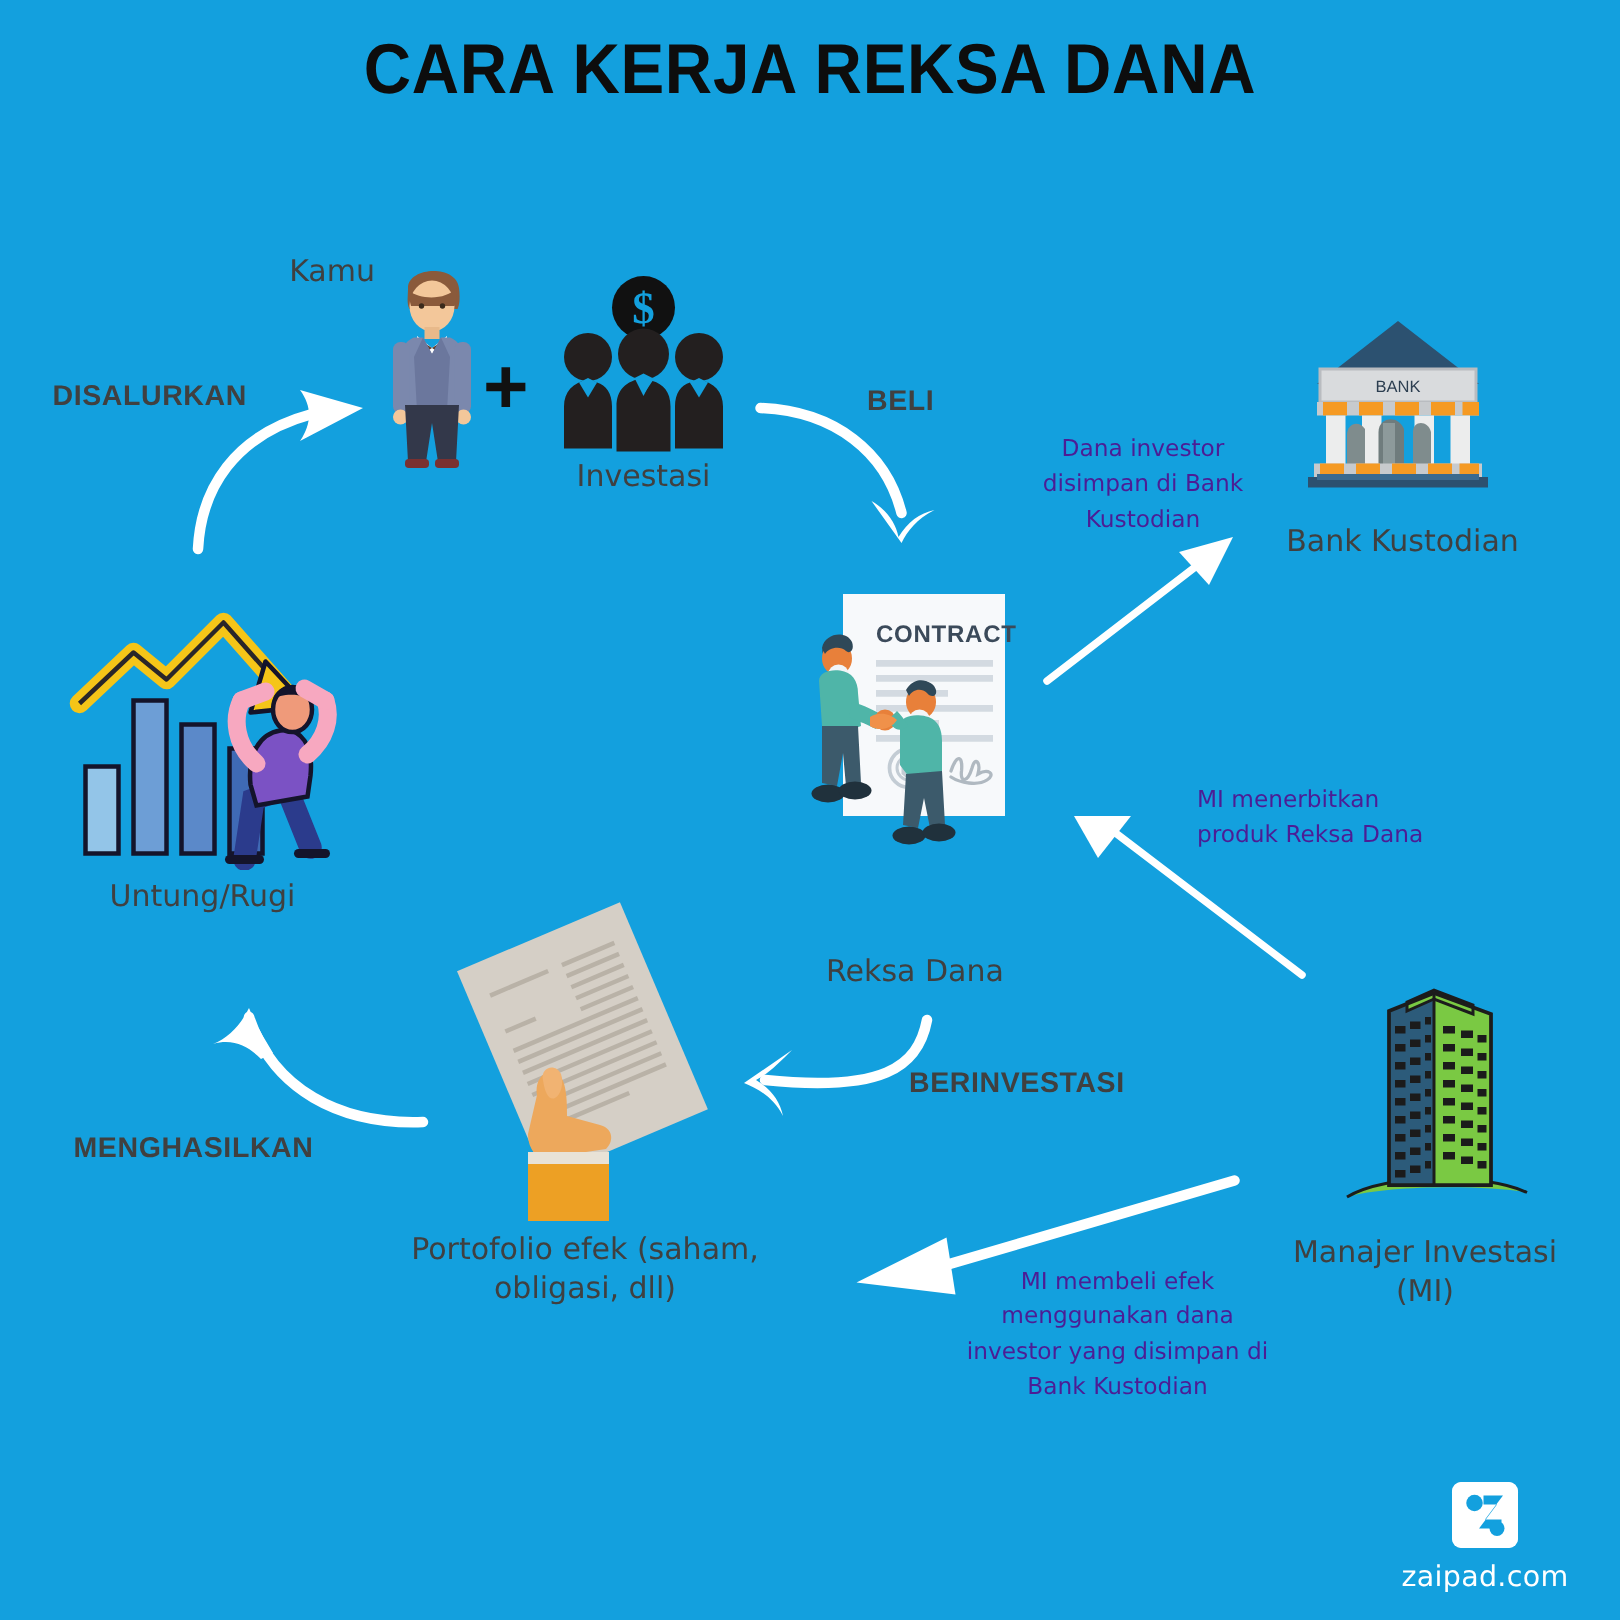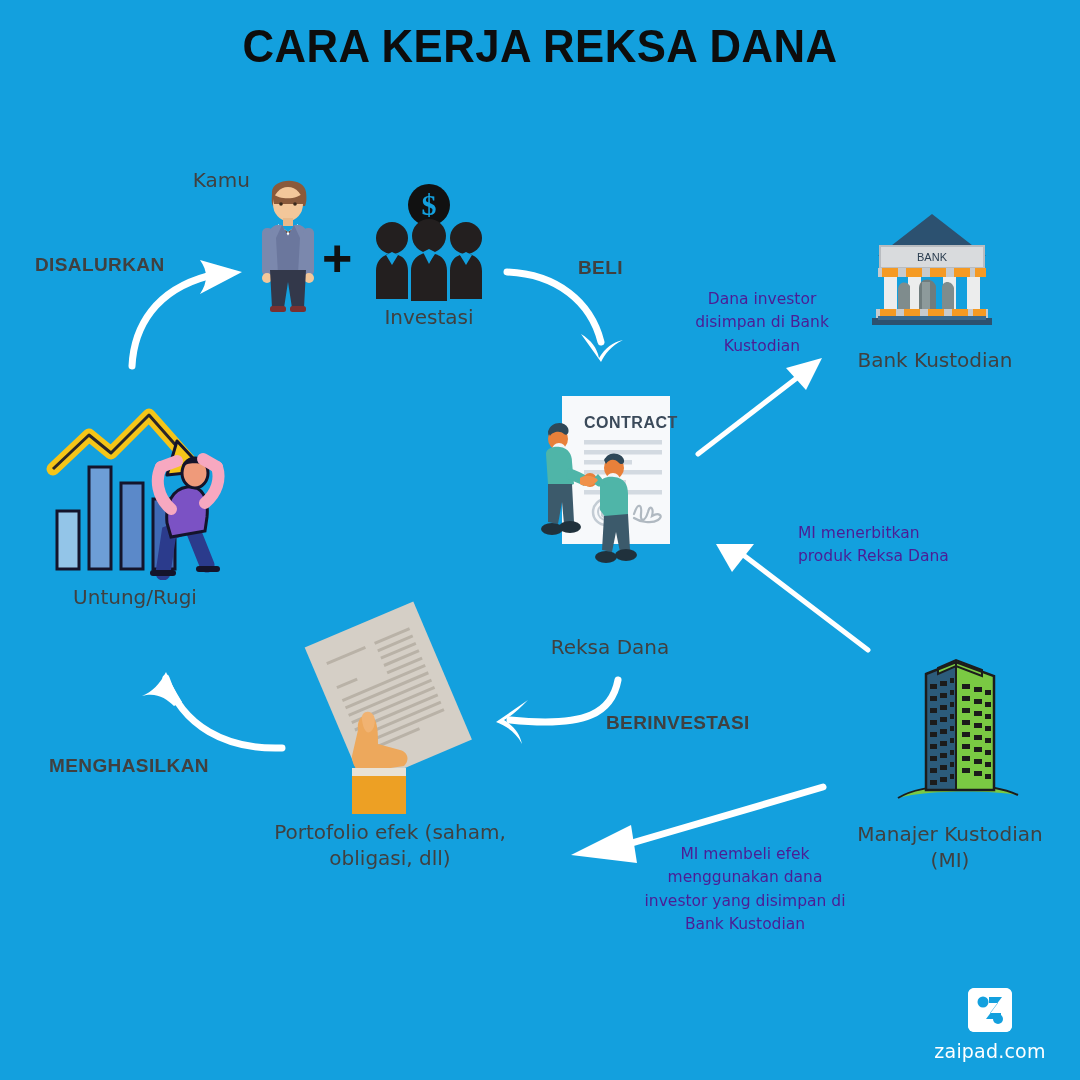--- a/index.html
+++ b/index.html
@@ -324,21 +324,21 @@
           <rect x="95" y="110" width="6" height="5"></rect>
         <rect x="72" y="116" width="8" height="5"></rect>
           <rect x="84" y="119" width="8" height="5"></rect>
           <rect x="95" y="122" width="6" height="5"></rect>
         <rect x="72" y="128" width="8" height="5"></rect>
           <rect x="84" y="131" width="8" height="5"></rect>
           <rect x="95" y="134" width="6" height="5"></rect>
       </g>
     </svg>
   </div>
-  <div class="abs node-caption" style="left:820px; top:822px; width:260px;">Manajer Kustodian
+  <div class="abs node-caption" style="left:820px; top:822px; width:260px;">Manajer Investasi
 (MI)</div>
 
   <svg class="abs deco" style="left:565px; top:775px;" width="270" height="95" viewBox="0 0 270 95">
     <line x1="258" y1="12" x2="60" y2="70" stroke="#ffffff" stroke-width="7" stroke-linecap="round"></line>
     <path d="M6,80 L66,50 L72,88 Z" fill="#ffffff"></path>
   </svg>
 
   <div class="abs annotation" style="left:630px; top:843px; width:230px;">MI membeli efek
 menggunakan dana
 investor yang disimpan di

